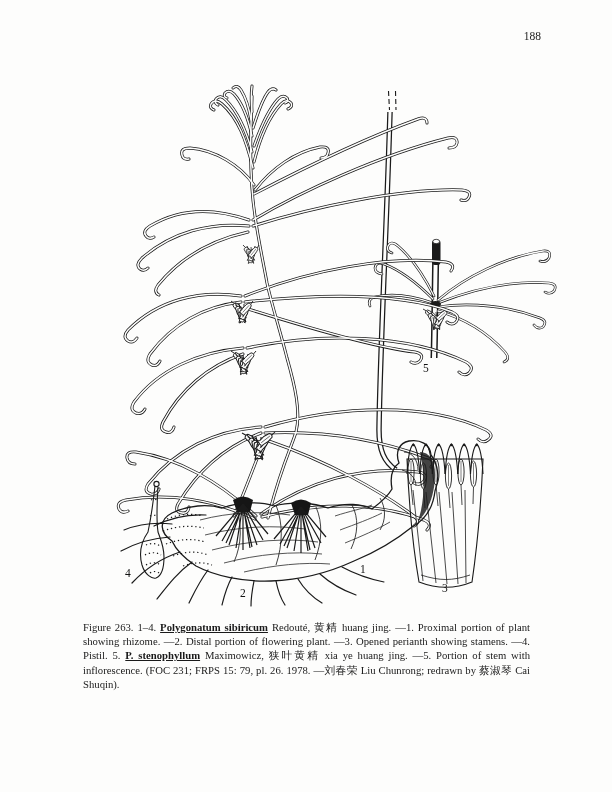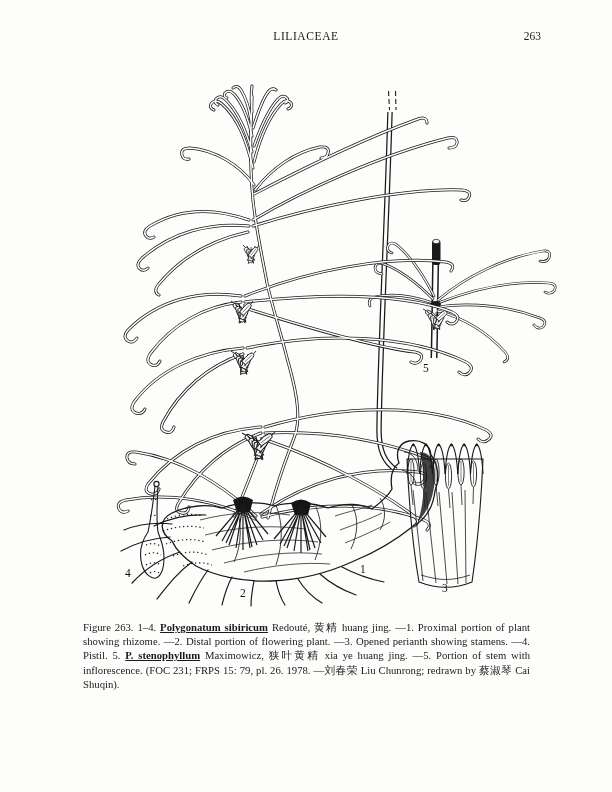--- a/index.html
+++ b/index.html
@@ -22,22 +22,21 @@
   .ink{stroke:#1a1a1a;fill:none;}
   .wip{stroke:#fdfdfc;fill:none;}
   .lbl{font-family:"Liberation Serif",serif;font-size:11.5px;fill:#111;}
   .dots{stroke:#1a1a1a;fill:none;stroke-width:1.2;stroke-dasharray:1.3 2.8;}
   .hatch{stroke:#2a2a2a;fill:none;stroke-width:.8;}
 </style>
 </head>
 <body>
 
 <div class="header">
-  <div class="header-title">LILIACEAE</div>
-  <div class="page-num">263</div>
+  <div class="page-num">188</div>
 </div>
 
 <svg class="fig" width="612" height="792" viewBox="0 0 612 792">
   <defs>
     <g id="flw">
       <line x1="0" y1="0" x2="0.5" y2="5" stroke="#1a1a1a" stroke-width="1"></line>
       <path d="M-2.3,5.5 C-3.3,9 -3.5,13.5 -2.7,17 L-3.4,20.6 L-1.3,19.2 C-0.4,19.8 0.8,19.8 1.6,19.1 L3.4,20.4 L2.7,17 C3.5,13.5 3.3,9 2.3,5.5 C1,4.2 -1,4.2 -2.3,5.5 Z" fill="#fdfdfc" stroke="#1a1a1a" stroke-width="1" stroke-linejoin="round"></path>
       <line x1="0" y1="6.5" x2="0" y2="17.5" stroke="#1a1a1a" stroke-width="0.6"></line>
     </g>
   </defs>

